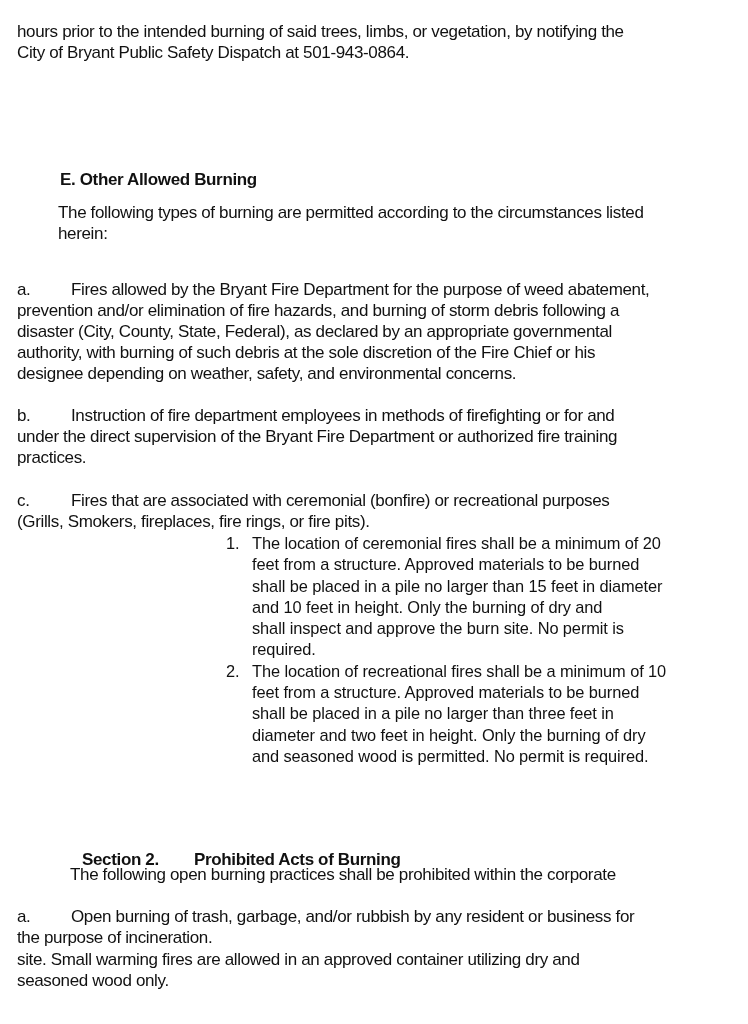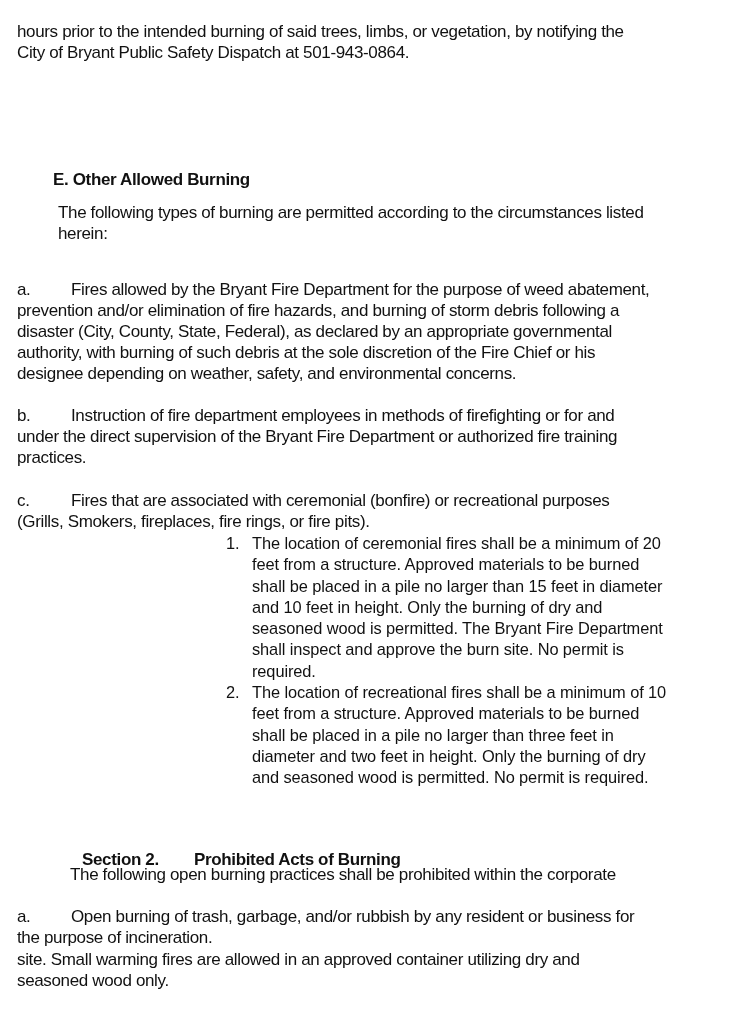--- a/index.html
+++ b/index.html
@@ -18,21 +18,21 @@
   .numlist .num { position: absolute; left: 0; top: 0; }
 </style>
 </head>
 <body>
 
 <div class="abs narrow" style="left:17px; top:21px;">
   <span class="line">hours prior to the intended burning of said trees, limbs, or vegetation, by notifying the</span>
   <span class="line">City of Bryant Public Safety Dispatch at 501-943-0864.</span>
 </div>
 
-<div class="abs narrow bold" style="left:53px; top:169px;text-align:center;">E.  Other Allowed Burning</div>
+<div class="abs narrow bold" style="left:60px; top:169px;text-align:center;">E.  Other Allowed Burning</div>
 
 <div class="abs narrow" style="left:58px; top:202px;">
   <span class="line">The following types of burning are permitted according to the circumstances listed</span>
   <span class="line">herein:</span>
 </div>
 
 <div class="abs narrow" style="left:17px; top:279px;">
   <span class="line"><span class="marker">a.</span><span>Fires allowed by the Bryant Fire Department for the purpose of weed abatement,</span></span>
   <span class="line">prevention and/or elimination of fire hazards, and burning of storm debris following a</span>
   <span class="line">disaster (City, County, State, Federal), as declared by an appropriate governmental</span>
@@ -51,21 +51,20 @@
   <span class="line">(Grills, Smokers, fireplaces, fire rings, or fire pits).</span>
 </div>
 
 <div class="abs wide numlist" style="left:226px; top:533px;">
   <div class="item">
     <span class="num">1.</span>
     <span class="line">The location of ceremonial fires shall be a minimum of 20</span>
     <span class="line">feet from a structure.  Approved materials to be burned</span>
     <span class="line">shall be placed in a pile no larger than 15 feet in diameter</span>
     <span class="line">and 10 feet in height. Only the burning of dry and</span>
-    <span class="line">seasoned wood is permitted. The Bryant Fire Department</span>
     <span class="line">shall inspect and approve the burn site. No permit is</span>
     <span class="line">required.</span>
   </div>
   <div class="item">
     <span class="num">2.</span>
     <span class="line">The location of recreational fires shall be a minimum of 10</span>
     <span class="line">feet from a structure. Approved materials to be burned</span>
     <span class="line">shall be placed in a pile no larger than three feet in</span>
     <span class="line">diameter and two feet in height.  Only the burning of dry</span>
     <span class="line">and seasoned wood is permitted. No permit is required.</span>

